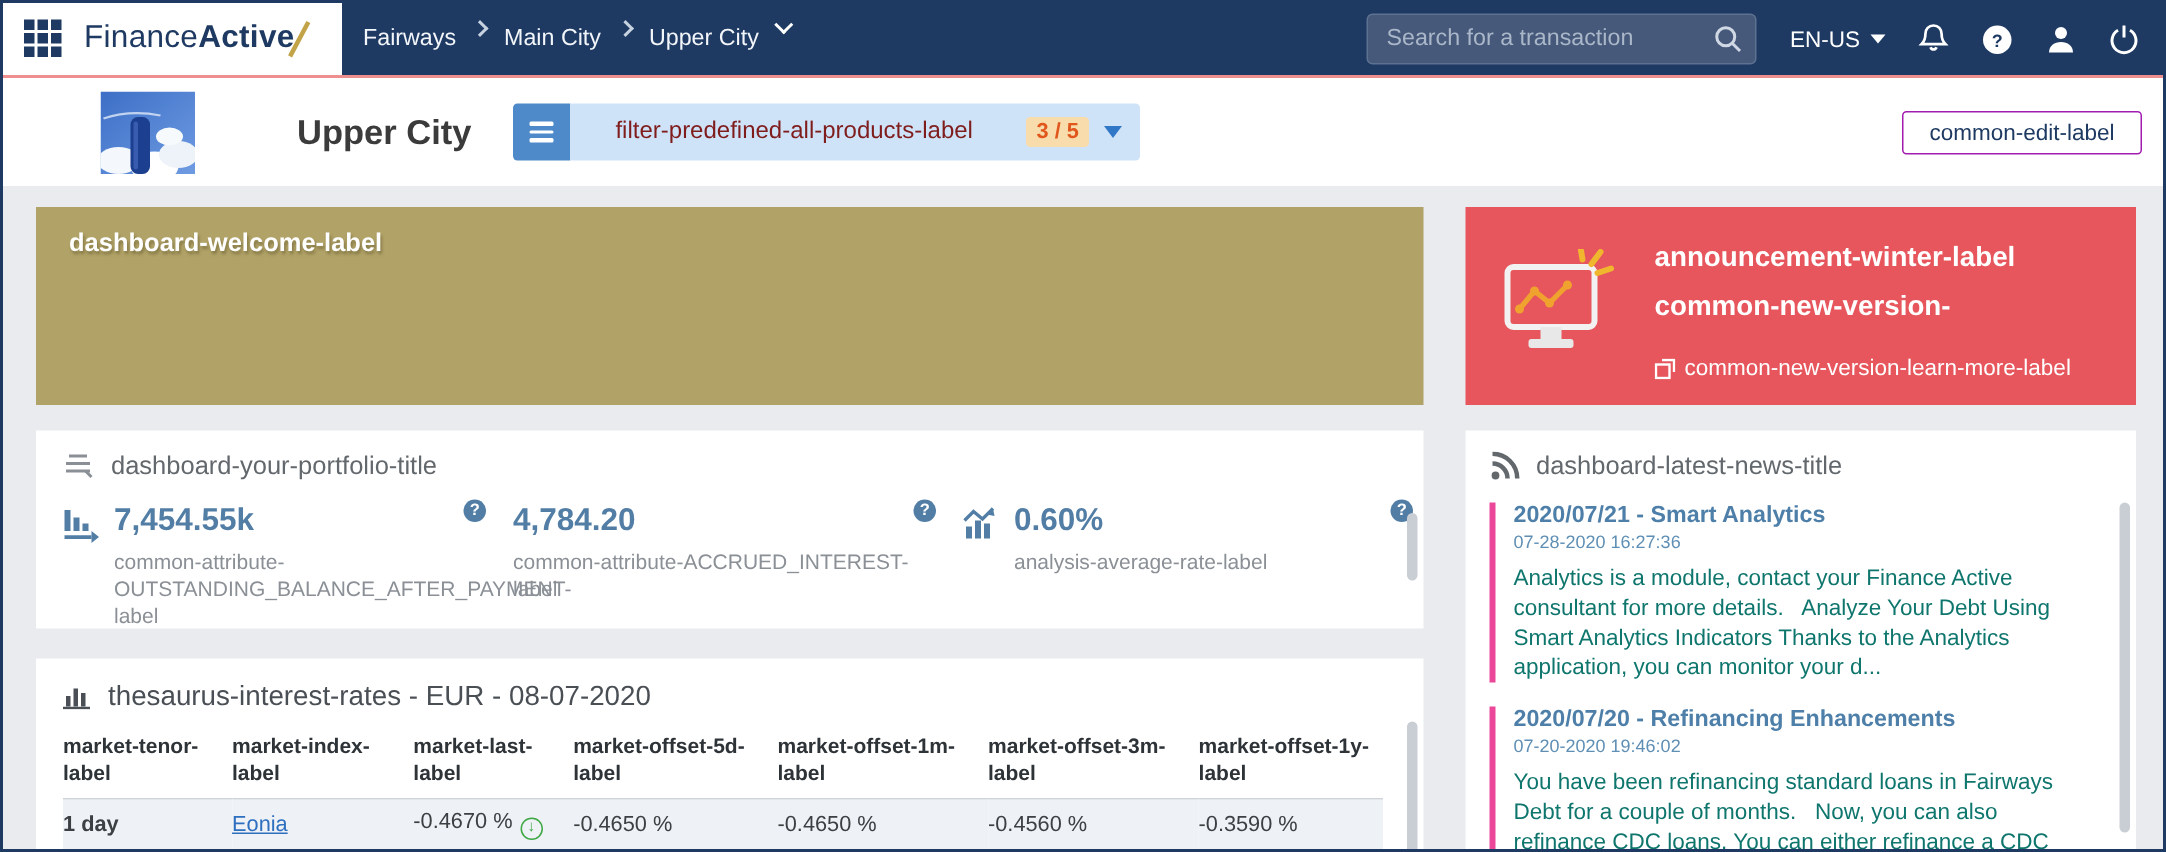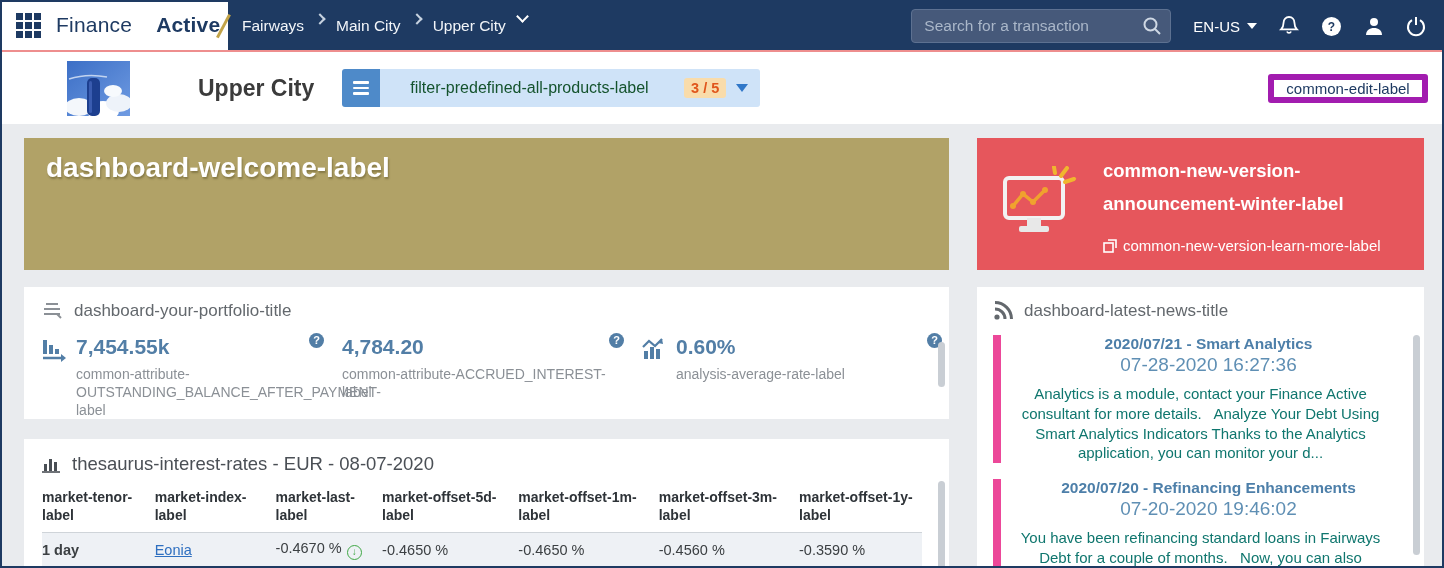--- a/index.html
+++ b/index.html
@@ -5,21 +5,21 @@
   * { margin:0; padding:0; box-sizing:border-box; }
   html,body { width:1444px; height:568px; font-family:"Liberation Sans", sans-serif; }
   .frame { width:1444px; height:568px; border:2px solid #1e3a62; background:#e9ebee; overflow:hidden; position:relative; }
 
   
   .navbar { height:48px; background:#1e3a62; display:flex; align-items:center; }
   .logo-box { width:226px; height:48px; background:#fff; display:flex; align-items:center; gap:14px; padding-left:14px; flex:none; }
   .grid-icon { width:26px; height:26px; display:grid; grid-template-columns:repeat(3,7px); grid-template-rows:repeat(3,7px); gap:2px; cursor:pointer; }
   .grid-icon i { background:#1e3a62; }
   .logo-text { font-size:21px; color:#1e3a62; letter-spacing:.2px; white-space:nowrap; }
-  .logo-text b { font-weight:700;margin-left:24px; }
+  .logo-text b { font-weight:700; }
   .logo-slash { display:inline-block; width:2.5px; height:26px; background:#c2a348; transform:rotate(28deg); margin-left:2px; vertical-align:middle; }
   .breadcrumb { display:flex; align-items:flex-start; gap:12px; margin-left:14px; color:#f2f5f9; font-size:15.5px; }
   .crumb { cursor:pointer; }
   .sep { width:8px; height:8px; border-right:2px solid #c7d2e0; border-bottom:2px solid #c7d2e0; transform:rotate(-45deg); margin-top:-2px; }
   .chev-down { width:9px; height:9px; border-right:2.5px solid #fff; border-bottom:2.5px solid #fff; transform:rotate(45deg); margin-top:-5px; cursor:pointer; }
   .nav-right { margin-left:auto; display:flex; align-items:center; gap:22px; padding-right:16px; }
   .search-wrap { position:relative; }
   .search-input { width:260px; height:34px; background:#46597a; border:1px solid #5d7191; border-radius:4px; color:#fde047; font-size:15.5px; padding:0 36px 0 12px; outline:none; }
   .search-input::placeholder { color:#aab7c9; }
   .search-icon { position:absolute; right:9px; top:7px; }
@@ -30,32 +30,32 @@
 
   
   .subheader { height:72px; background:#fff; display:flex; align-items:center; }
   .thumb { width:63px; height:55px; margin-left:65px; flex:none; cursor:pointer; }
   .entity-title { font-size:23px; font-weight:700; color:#3b3b3b; margin-left:68px; white-space:nowrap; }
   .filter-group { display:flex; align-items:center; margin-left:28px; cursor:pointer; }
   .filter-btn { width:38px; height:38px; background:#4e8ac9; border-radius:3px 0 0 3px; display:flex; align-items:center; justify-content:center; }
   .hamburger { width:16px; }
   .hamburger i { display:block; height:2.5px; background:#fff; margin:3px 0; border-radius:1px; }
   .filter-bar { height:38px; width:380px; background:#cfe3f8; display:flex; align-items:center; border-radius:0 3px 3px 0; }
-  .filter-label { color:#14532d; font-size:16px; margin-left:30px; white-space:nowrap; }
+  .filter-label { color:#7f1d1d; font-size:16px; margin-left:30px; white-space:nowrap; }
   .filter-badge { margin-left:auto; background:#f9dcab; color:#e0561c; font-weight:700; font-size:14.5px; padding:2px 7px; border-radius:3px; }
   .caret-b { width:0; height:0; border-left:6px solid transparent; border-right:6px solid transparent; border-top:8px solid #3077c8; margin:0 12px 0 10px; }
-  .edit-btn { margin-left:auto; margin-right:14px; width:160px; height:29px; background:#fff; border:6px solid #a21caf; border-radius:3px; color:#1e3a62; font-size:15px; font-family:"Liberation Sans",sans-serif; cursor:pointer; }
+  .edit-btn { margin-left:auto; margin-right:14px; width:160px; height:29px; background:#fff; border:1px solid #a21caf; border-radius:3px; color:#1e3a62; font-size:15px; font-family:"Liberation Sans",sans-serif; cursor:pointer; }
 
   
   .main { display:flex; padding:14px 18px 0 22px; gap:28px; }
   .col-left { width:925px; flex:none; }
   .col-right { flex:1; min-width:0; }
 
   .welcome-banner { height:132px; background:#b1a267; padding:14px 22px; cursor:default; }
-  .welcome-banner h1 { color:#fff; font-size:28px; font-weight:700; text-shadow:1px 2px 2px rgba(80,70,30,.45); }
+  .welcome-banner h1 { color:#fff; font-size:17px; font-weight:700; text-shadow:1px 2px 2px rgba(80,70,30,.45); }
 
   .announce-banner { height:132px; background:#e6565c; display:flex; align-items:center; padding:0 10px 0 22px; color:#fff; }
   .announce-icon { flex:none; margin-right:26px; position:relative; }
   .announce-text { min-width:0; }
   .announce-title { font-size:18.5px; font-weight:700; line-height:33px; }
   .learn-more { display:flex; align-items:center; gap:6px; font-size:15px; margin-top:17px; cursor:pointer; }
 
   .card { background:#fff; position:relative; }
   .card-scrollbar { position:absolute; right:4px; width:7px; background:#c9ced4; border-radius:4px; cursor:pointer; }
 
@@ -78,23 +78,23 @@
   table.rates td { font-size:14.5px; color:#3c4043; padding:7px 8px 7px 0; border-bottom:6px solid #404040; white-space:nowrap; }
   table.rates tr.alt td { background:#eef1f5; }
   td.tenor { font-weight:700; padding-left:4px; }
   th.first { padding-left:4px; }
   a.idx-link { color:#2e6fc0; text-decoration:underline; cursor:pointer; }
   .trend { display:inline-block; width:15px; height:15px; border-radius:50%; font-size:10px; line-height:14px; text-align:center; vertical-align:-2px; margin-left:5px; font-weight:700; }
   .trend.down { border:1.5px solid #3fa845; color:#3fa845; line-height:12px; }
 
   .news-card { height:310px; margin-top:17px; padding:14px 20px 0 16px; }
   .news-items { margin-top:14px; display:flex; flex-direction:column; gap:16px; }
-  .news-item { border-left:8px solid #ec4899; padding-left:12px; cursor:pointer;text-align:center; }
+  .news-item { border-left:4px solid #ec4899; padding-left:12px; cursor:pointer; }
   .news-title { color:#4d7fa9; font-size:15.5px; font-weight:700; }
-  .news-date { color:#5f8fb4; font-size:19px; margin-top:1px; }
+  .news-date { color:#5f8fb4; font-size:12px; margin-top:1px; }
   .news-body { color:#0f766e; font-size:15px; line-height:1.32; margin-top:8px; white-space:pre-wrap; width:375px; }
 </style>
 </head>
 <body>
 
 <div class="frame">
 
   <div class="navbar">
     <div class="logo-box">
       <div class="grid-icon">
@@ -319,22 +319,22 @@
             <circle cx="34" cy="36" r="3" fill="#f0a22e"></circle>
               <circle cx="46" cy="24" r="3" fill="#f0a22e"></circle>
             <rect x="28" y="52" width="14" height="8" fill="#e8e8e8"></rect>
             <rect x="20" y="60" width="30" height="6" rx="2" fill="#e8e8e8"></rect>
             <line x1="62" y1="10" x2="68" y2="2" stroke="#f0b62e" stroke-width="4" stroke-linecap="round"></line>
             <line x1="66" y1="16" x2="75" y2="13" stroke="#f0b62e" stroke-width="4" stroke-linecap="round"></line>
             <line x1="56" y1="7" x2="55" y2="1" stroke="#f0b62e" stroke-width="4" stroke-linecap="round"></line>
           </svg>
         </span>
         <div class="announce-text">
+          <div class="announce-title">announcement-winter-label</div>
           <div class="announce-title">common-new-version-</div>
-          <div class="announce-title">announcement-winter-label</div>
           <div class="learn-more">
             <svg width="14" height="14" viewBox="0 0 14 14">
               <rect x="1" y="4" width="9" height="9" fill="none" stroke="#fff" stroke-width="1.6"></rect>
               <path d="M5 1h8v8" fill="none" stroke="#fff" stroke-width="1.6"></path>
             </svg>
             <span>common-new-version-learn-more-label</span>
           </div>
         </div>
       </div>
 

